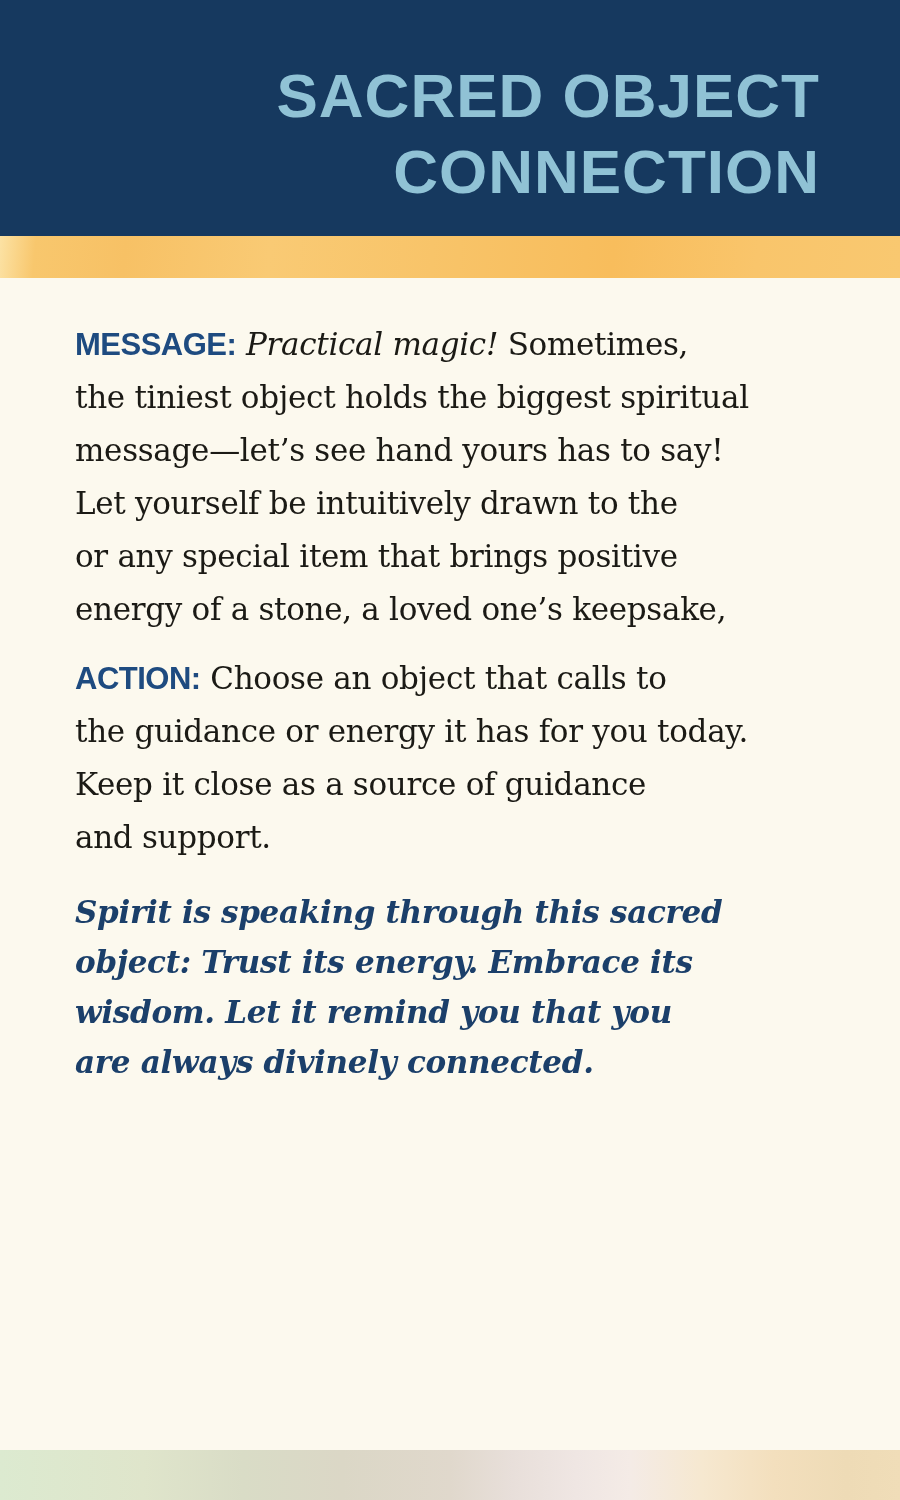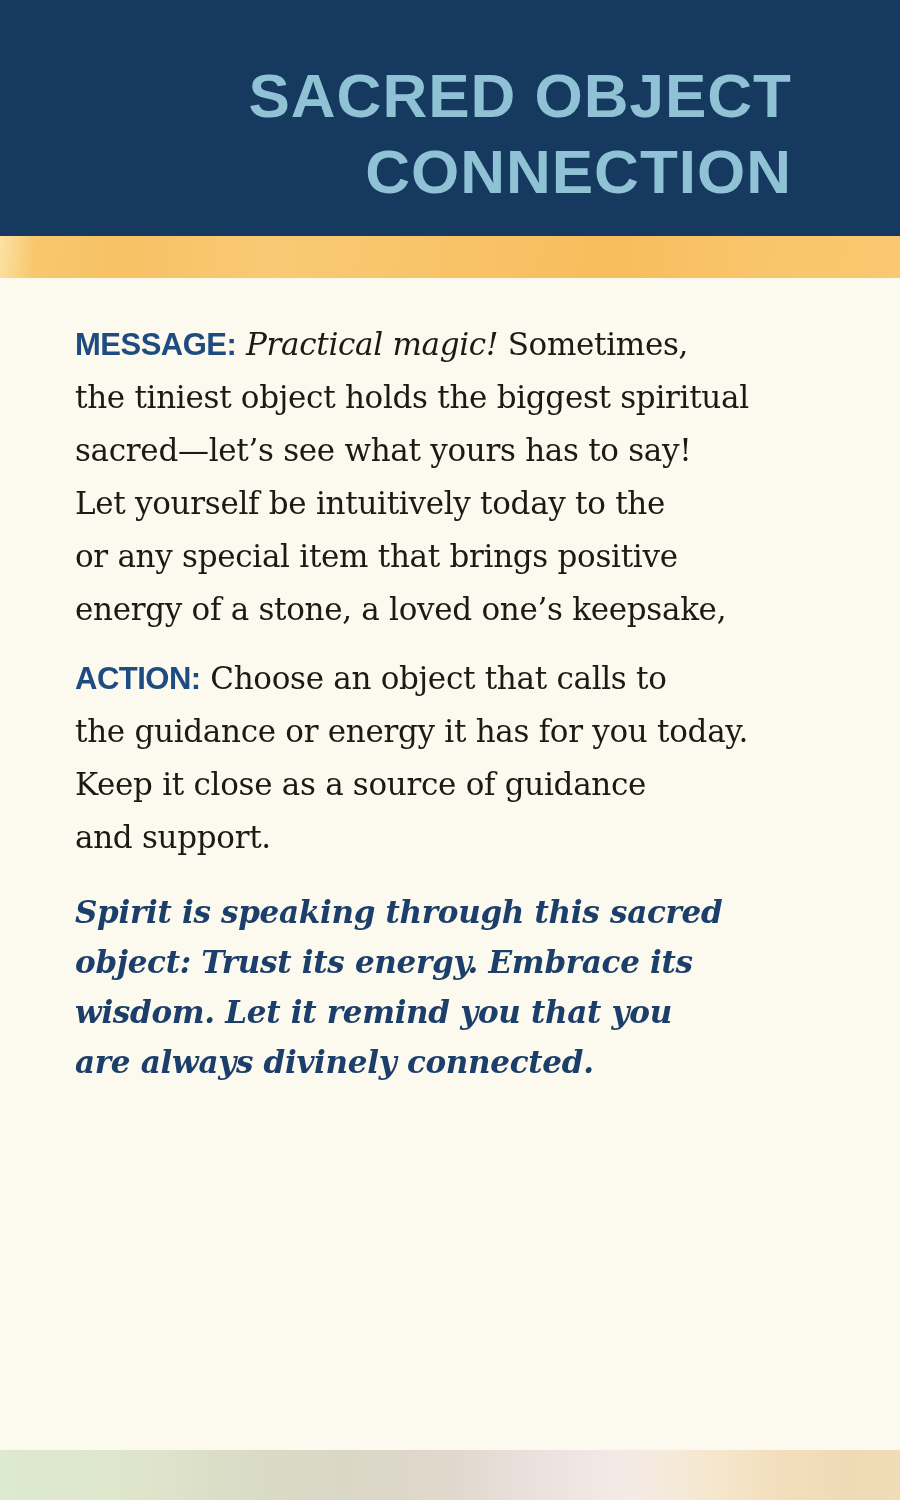--- a/index.html
+++ b/index.html
@@ -15,21 +15,21 @@
     width:900px;height:1500px;
     display:flex;flex-direction:column;
     overflow:hidden;
     background:var(--cream);
   }
   .header{
     height:236px;flex:0 0 236px;
     background:var(--header-bg);
     display:flex;flex-direction:column;
     justify-content:flex-end;align-items:flex-end;
-    padding:0 108px 26px 0;box-sizing:border-box;
+    padding:0 80px 26px 0;box-sizing:border-box;
   }
   .title-line{
     font-family:"Liberation Sans",sans-serif;
     font-weight:bold;
     font-size:62px;line-height:76px;
     letter-spacing:1px;
     color:var(--title);
     text-align:right;
     white-space:nowrap;
   }
@@ -87,22 +87,22 @@
     <div class="title-line">SACRED OBJECT</div>
     <div class="title-line">CONNECTION</div>
   </div>
 
   <div class="gold-divider"></div>
 
   <div class="content">
       <div class="para message">
         <div class="line"><span class="run-label">MESSAGE:</span><span class="run-reg"> </span><span class="run-it">Practical magic!</span><span class="run-reg"> Sometimes,</span></div>
         <div class="line"><span class="run-reg">the tiniest object holds the biggest spiritual</span></div>
-        <div class="line"><span class="run-reg">sacred—let’s see what yours has to say!</span></div>
-        <div class="line"><span class="run-reg">Let yourself be intuitively today to the</span></div>
+        <div class="line"><span class="run-reg">message—let’s see hand yours has to say!</span></div>
+        <div class="line"><span class="run-reg">Let yourself be intuitively drawn to the</span></div>
         <div class="line"><span class="run-reg">or any special item that brings positive</span></div>
         <div class="line"><span class="run-reg">energy of a stone, a loved one’s keepsake,</span></div>
       </div>
       <div class="para action">
         <div class="line"><span class="run-label">ACTION:</span><span class="run-reg"> Choose an object that calls to</span></div>
         <div class="line"><span class="run-reg">the guidance or energy it has for you today.</span></div>
         <div class="line"><span class="run-reg">Keep it close as a source of guidance</span></div>
         <div class="line"><span class="run-reg">and support.</span></div>
       </div>
       <div class="para closing">

